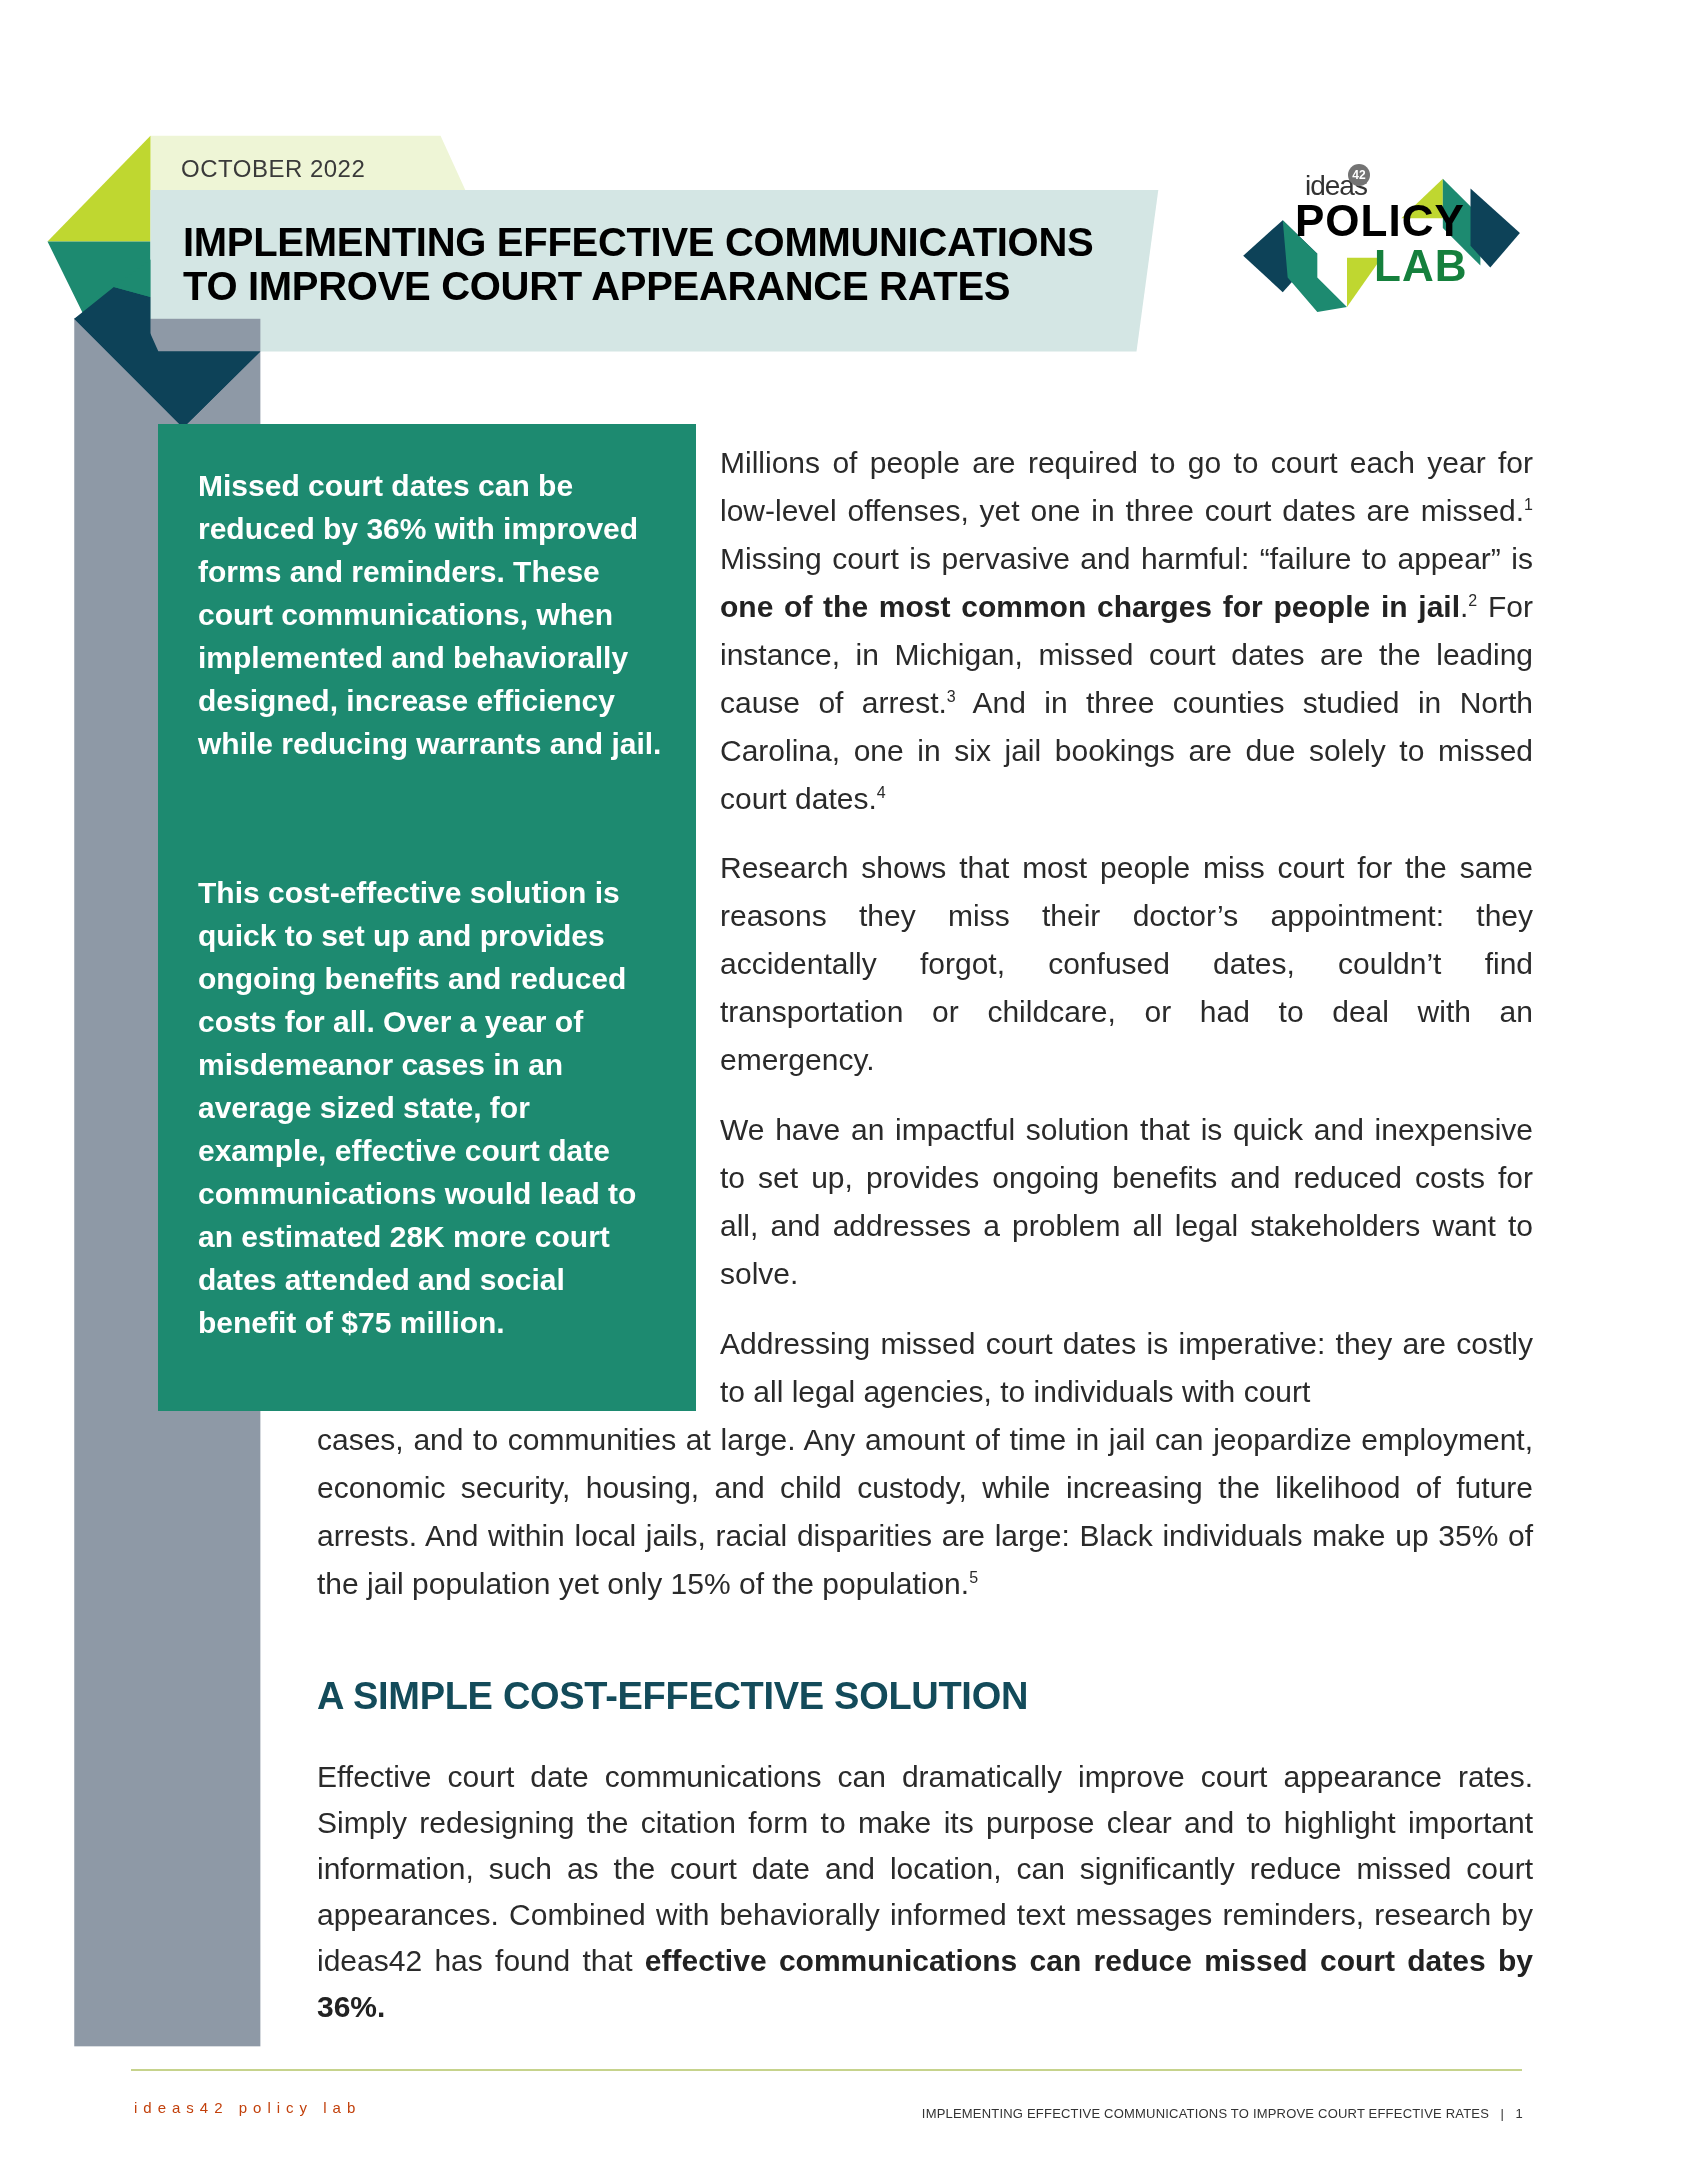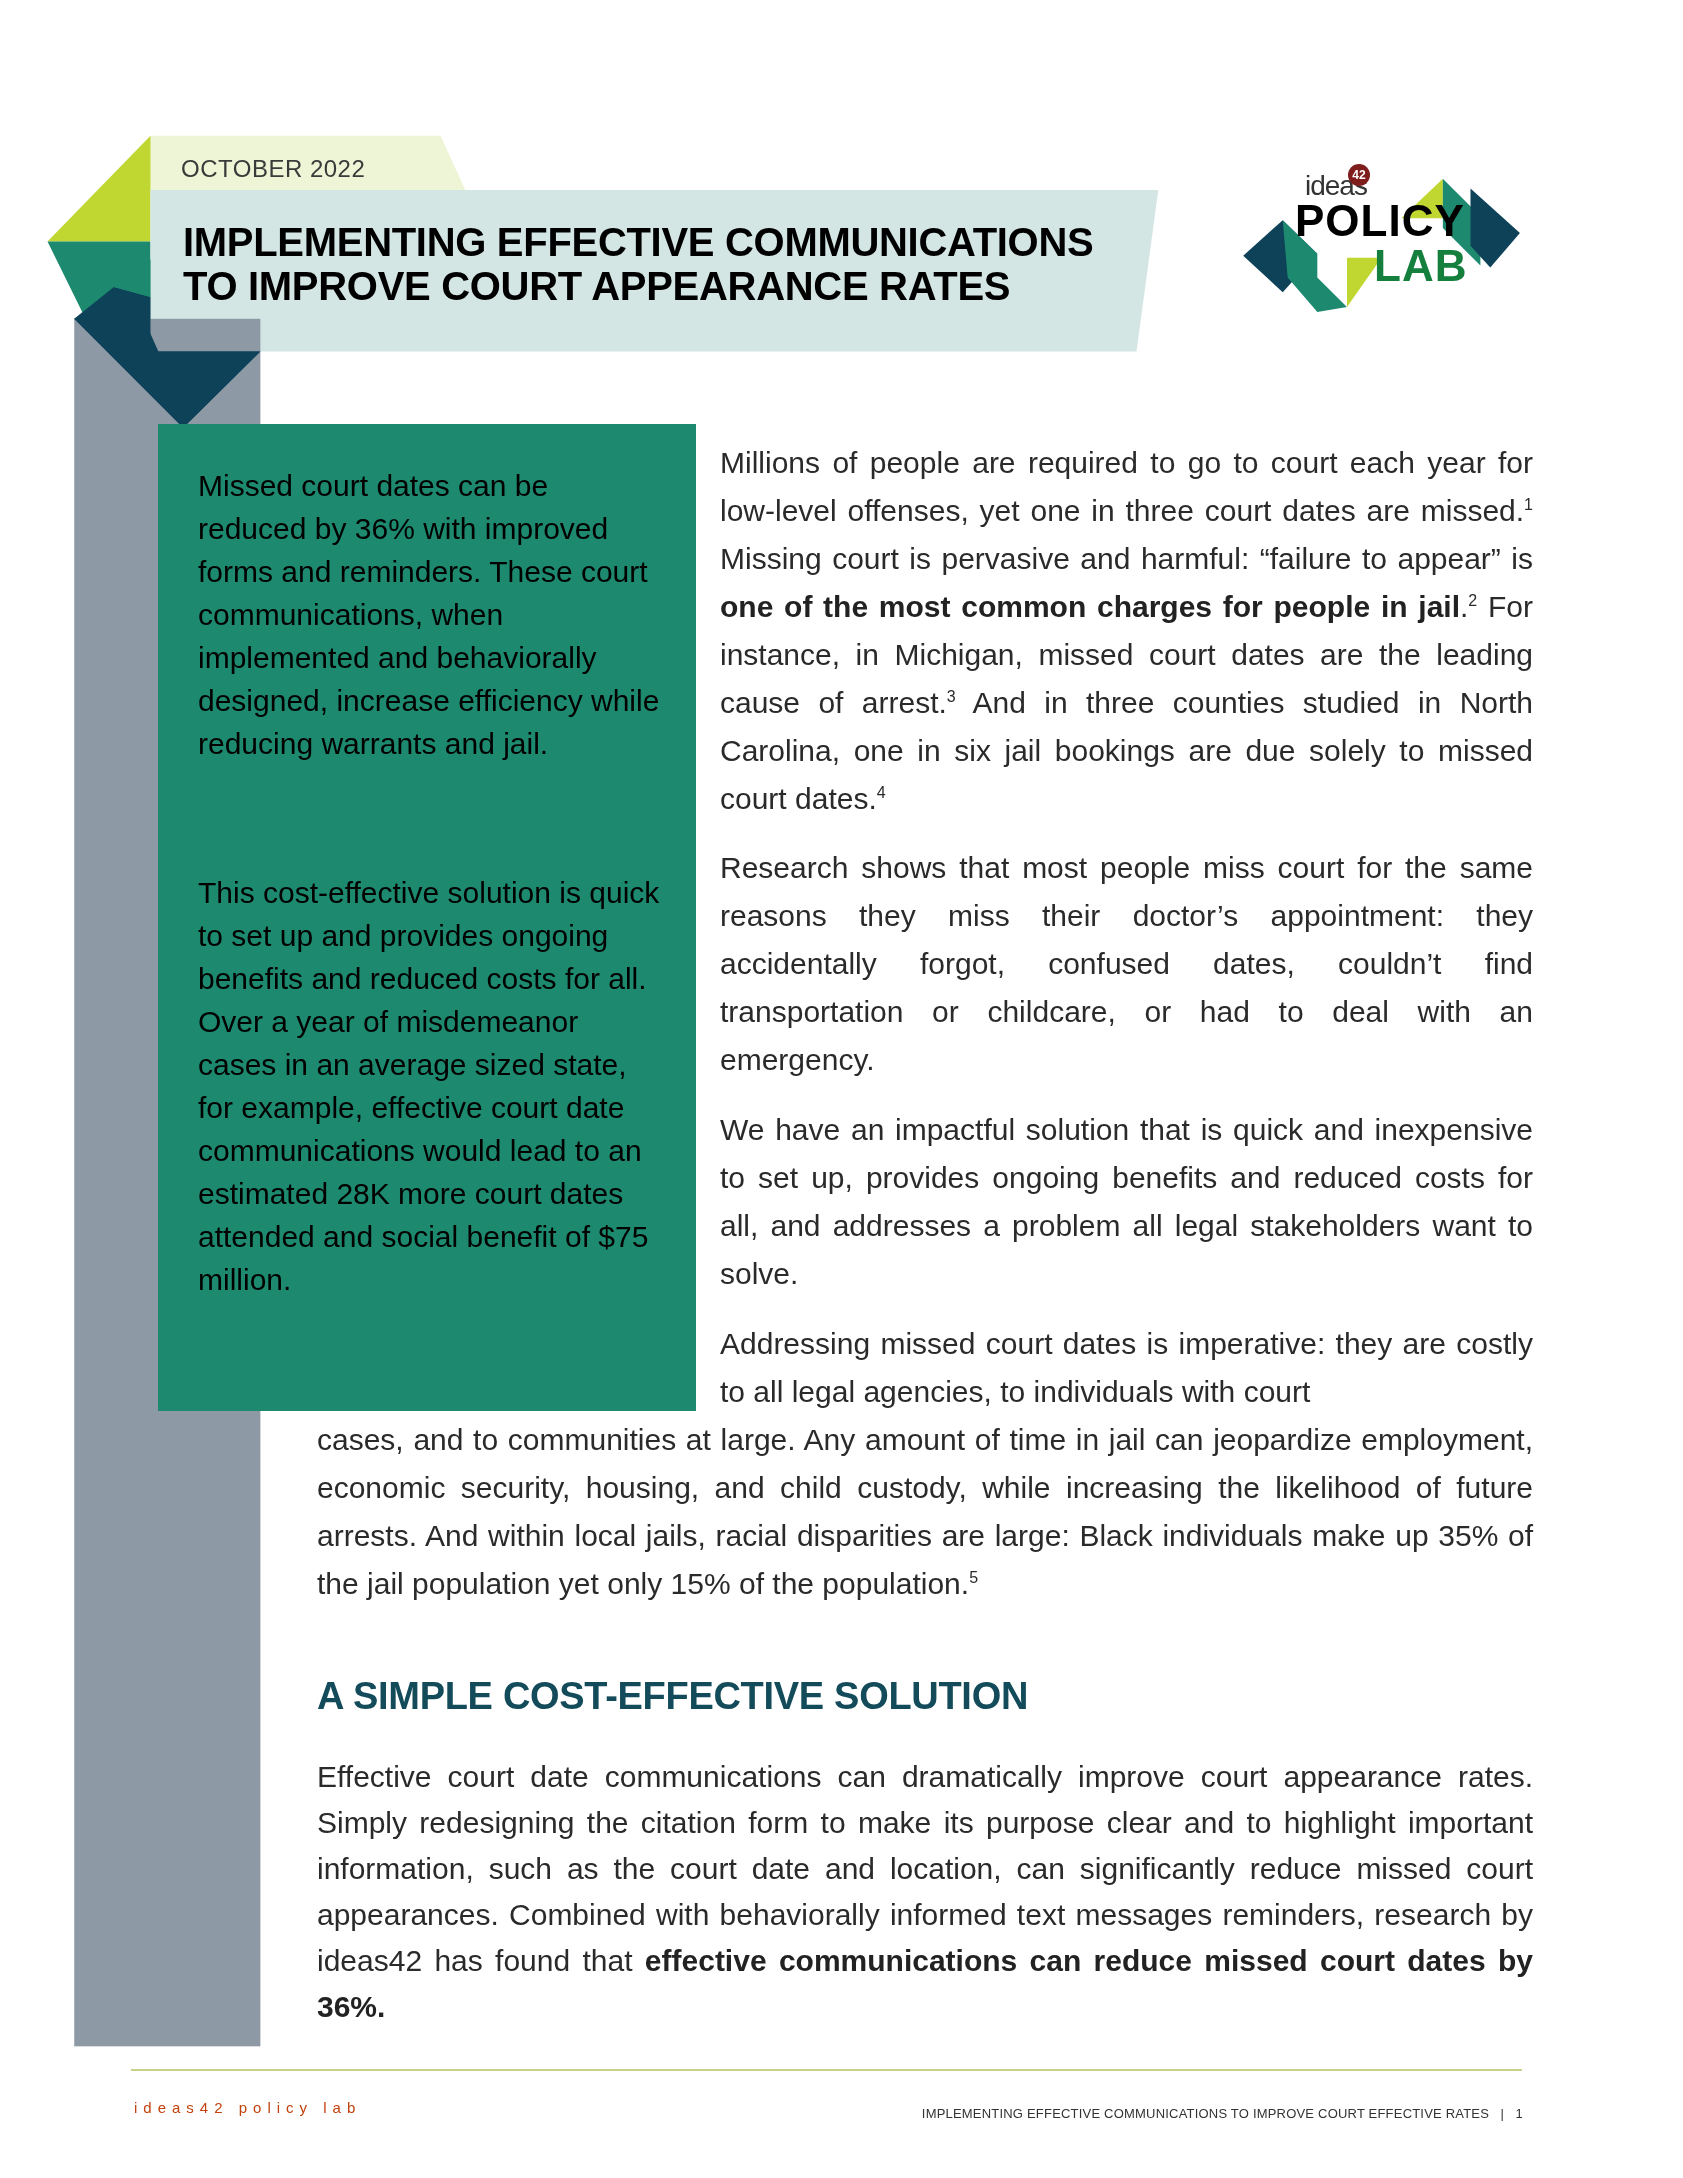--- a/index.html
+++ b/index.html
@@ -10,29 +10,29 @@
   
   #deco { position: absolute; left: 0; top: 0; width: 1683px; height: 2178px; }
 
   .date-label { left: 181px; top: 155px; font-size: 24px; letter-spacing: 0.5px; color: #3a3a3a; }
   .doc-title { left: 183px; top: 220px; font-size: 40px; font-weight: bold; line-height: 44px;
                color: #000000; letter-spacing: -0.3px; }
 
   
   .logo { left: 1238px; top: 149px; width: 297px; height: 168px; }
   .logo-ideas { left: 1305px; top: 170px; font-size: 28px; color: #333; letter-spacing: -1px; }
-  .logo-42 { left: 1348px; top: 164px; width: 22px; height: 22px; border-radius: 50%; background: #7f1d1d;
+  .logo-42 { left: 1348px; top: 164px; width: 22px; height: 22px; border-radius: 50%; background: #737373;
              color: #fff; font-size: 12px; font-weight: bold; text-align: center; line-height: 22px; }
   .logo-policy { left: 1295px; top: 196px; font-size: 44px; font-weight: 900; color: #000000; letter-spacing: 1px; }
   .logo-lab { left: 1374px; top: 241px; font-size: 44px; font-weight: 900; color: #15803d; letter-spacing: 1px; }
 
   
   .callout { left: 158px; top: 424px; width: 538px; height: 987px; background: #1d8a70; }
-  .callout-p { position: absolute; left: 40px; width: 465px; color: #000000; font-size: 30px;
-               line-height: 43px; font-weight: normal; }
+  .callout-p { position: absolute; left: 40px; width: 465px; color: #ffffff; font-size: 30px;
+               line-height: 43px; font-weight: bold; }
   .callout-p1 { top: 40px; }
   .callout-p2 { top: 447px; }
 
   
   .body-text { font-size: 30px; line-height: 48px; color: #2a2a2a; text-align: justify; }
   .p1 { left: 720px; top: 439px; width: 813px; }
   .p2 { left: 720px; top: 844px; width: 813px; }
   .p3 { left: 720px; top: 1106px; width: 813px; }
   .p4a { left: 720px; top: 1320px; width: 813px; }
   .p4b { left: 317px; top: 1416px; width: 1216px; }

